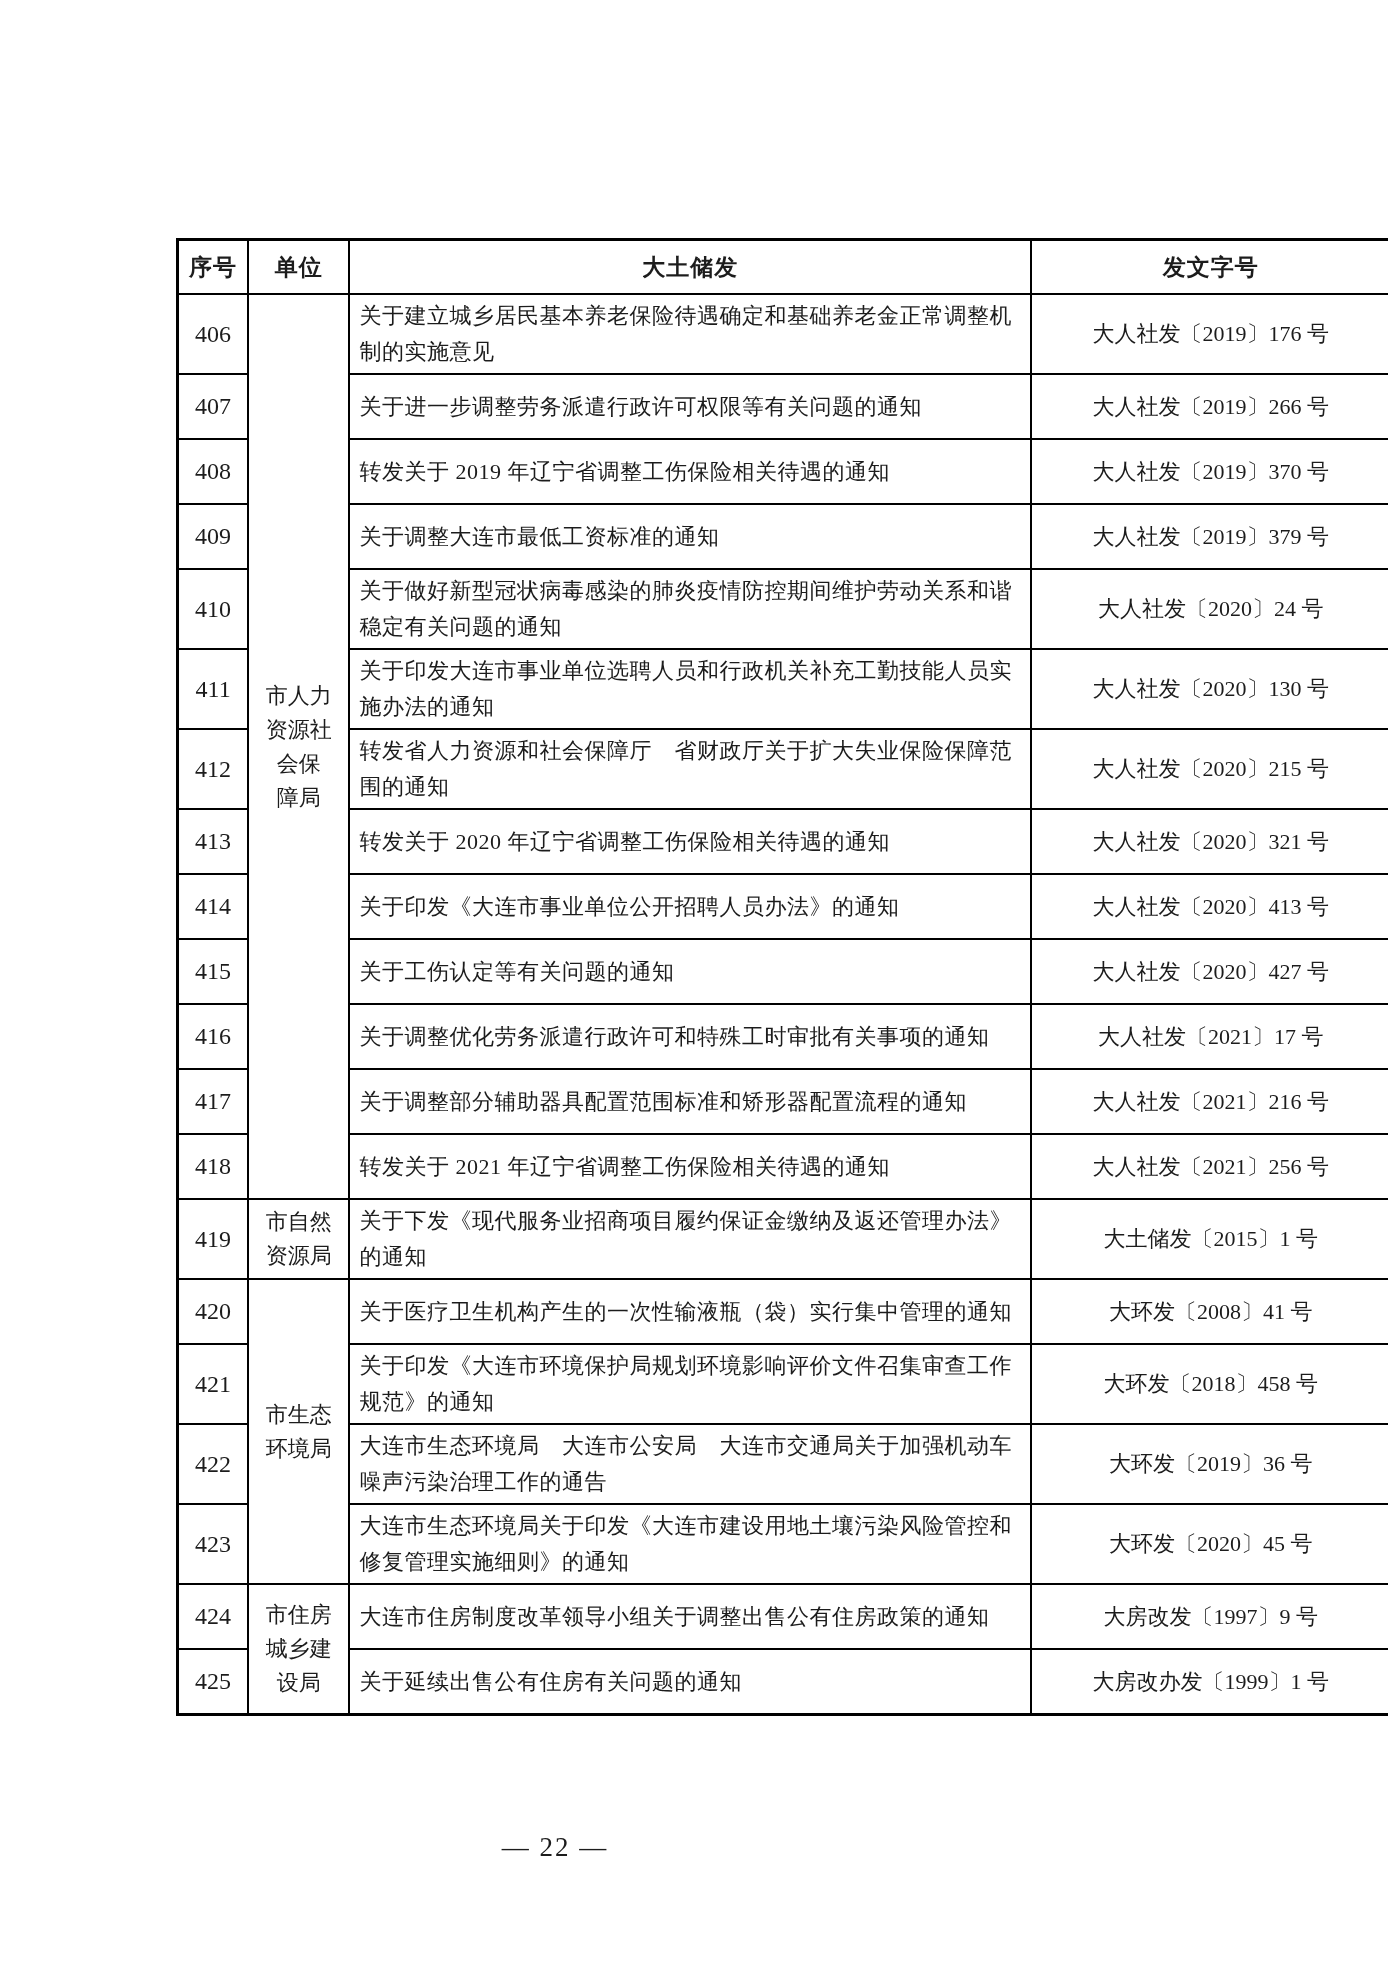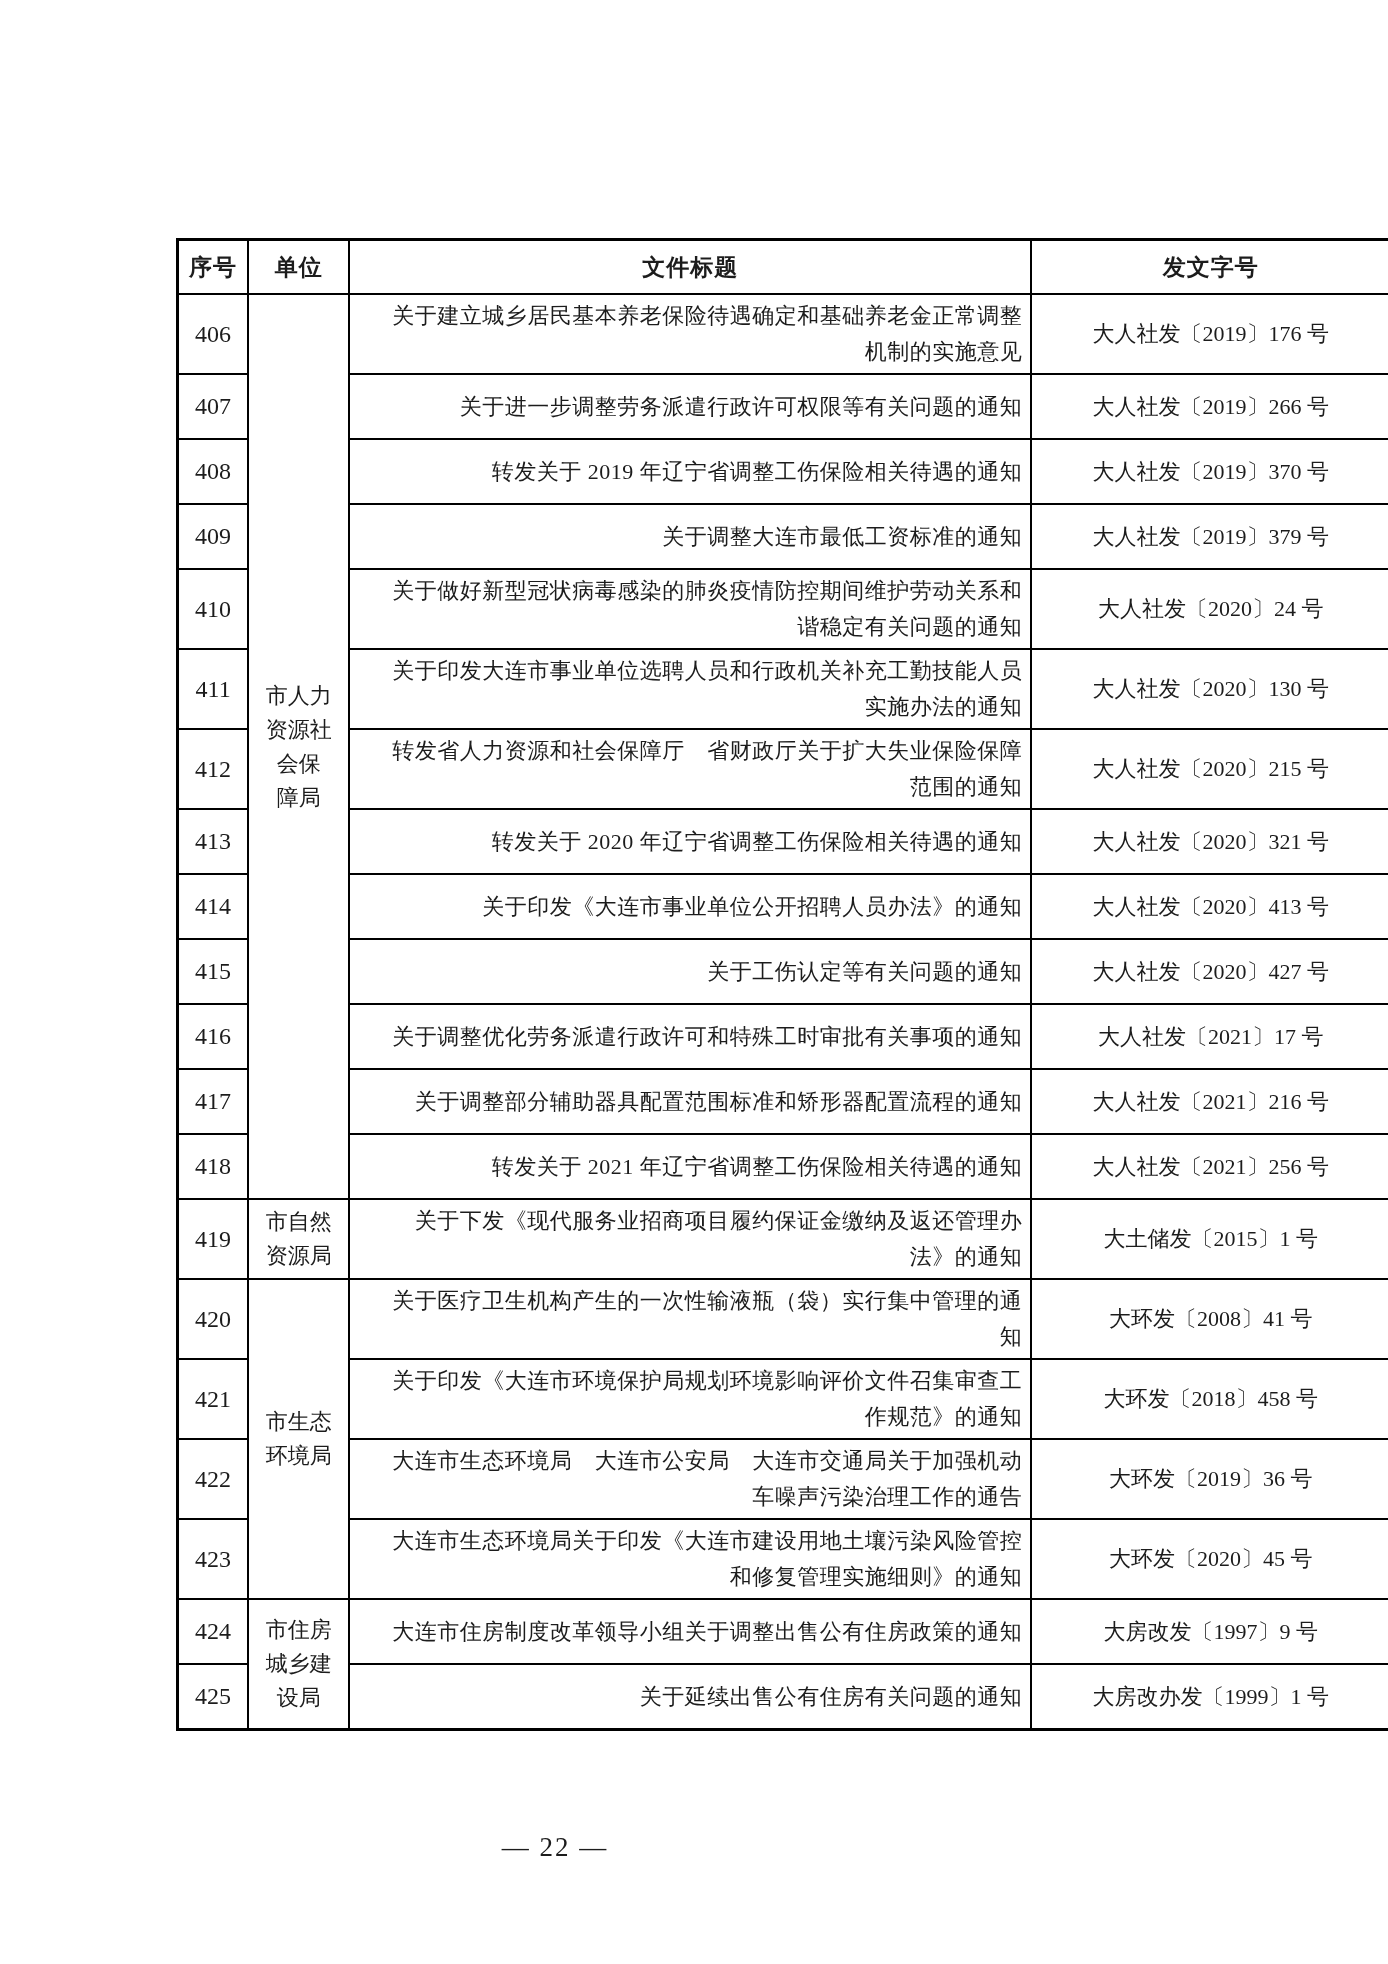--- a/index.html
+++ b/index.html
@@ -42,24 +42,24 @@
     margin-top:48px;
   }
   td.c-unit{
     text-align:center;
     font-size:22px;
     line-height:34px;
     white-space:pre-line;
     padding:2px 0;
   }
   td.c-title{
-    text-align:right;
+    text-align:left;
     font-size:22px;
     line-height:36px;
-    padding:3px 8px 3px 26px;
+    padding:3px 8px 3px 9px;
     height:57px;
     letter-spacing:0.5px;
   }
   td.c-ref{
     text-align:center;
     font-size:22px;
     line-height:30px;
     padding:2px 20px;
   }
   .page-number{
@@ -83,21 +83,21 @@
       <colgroup>
         <col style="width:60px">
         <col style="width:86px">
         <col style="width:579px">
         <col style="width:305px">
       </colgroup>
       <thead>
         <tr>
           <th>序号</th>
           <th>单位</th>
-          <th>文件标题</th>
+          <th>大土储发</th>
           <th>发文字号</th>
         </tr>
       </thead>
       <tbody id="table-body">
           <tr>
             <td class="c-no">406</td>
             <td class="c-unit" rowspan="13">市人力
 资源社
 会保
 障局</td>

